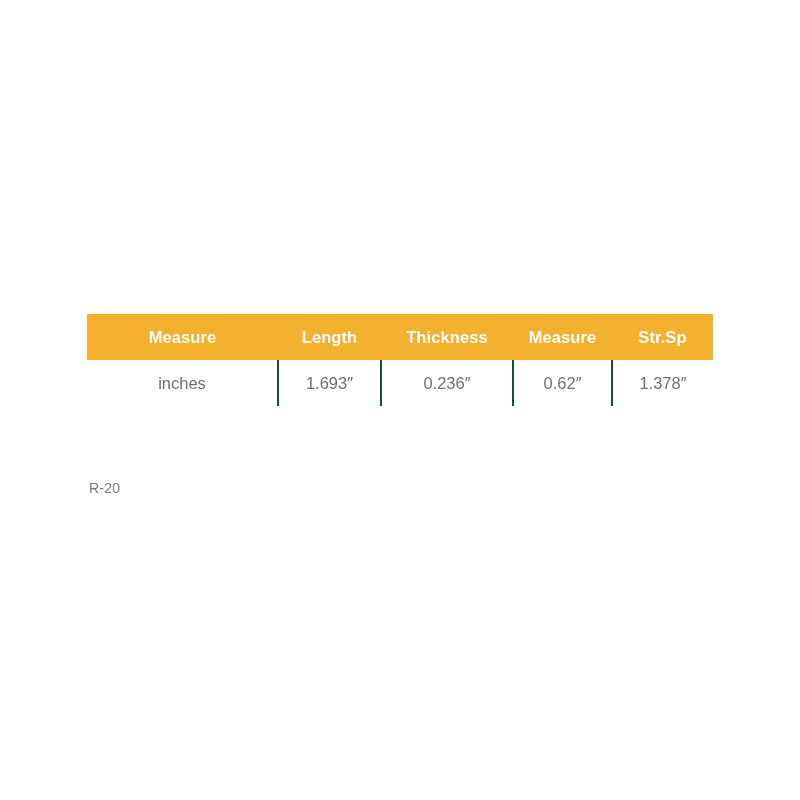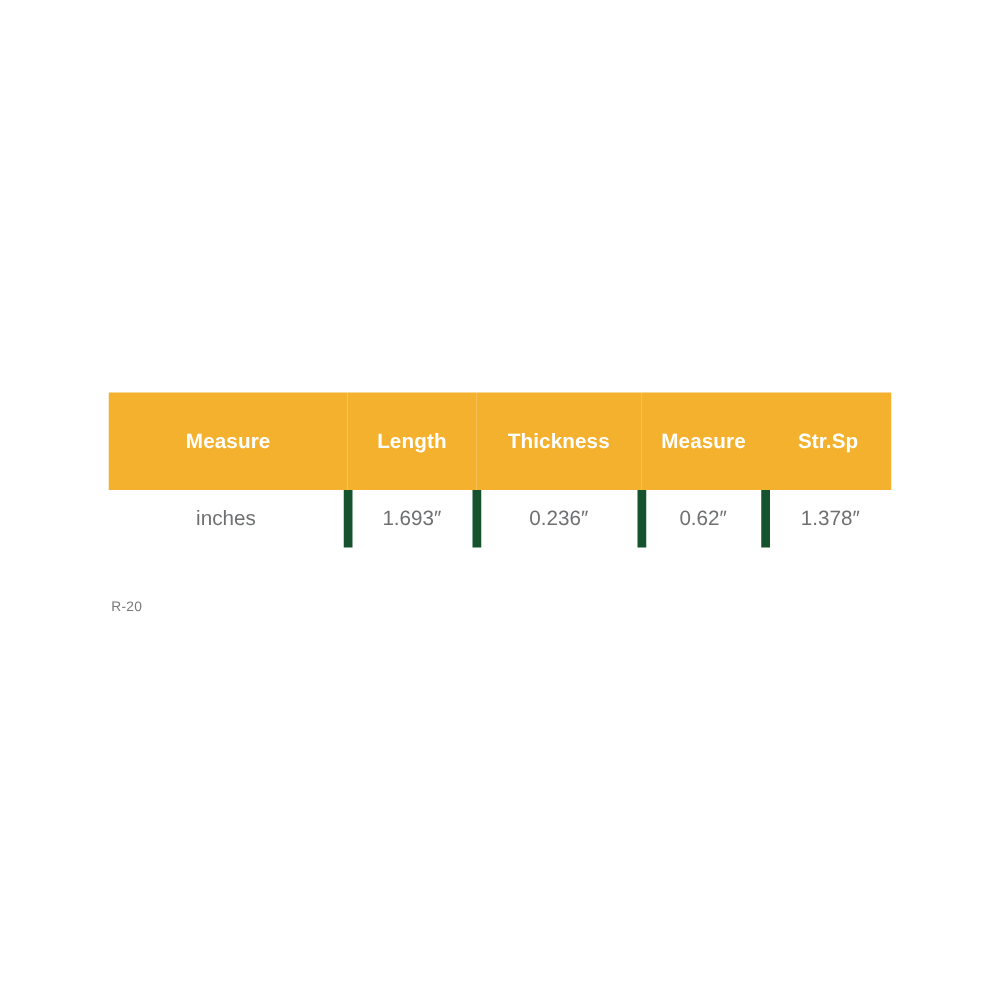--- a/index.html
+++ b/index.html
@@ -36,54 +36,54 @@
   col.c-height    { width: 99px; }
   col.c-strsp     { width: 101px; }
 
   thead th {
     background: #F3B12D;
     color: #ffffff;
     font-size: 16.5px;
     font-weight: 600;
     letter-spacing: 0.1px;
     text-align: center;
-    padding: 16px;
+    padding: 0;
     height: 46px;
     vertical-align: middle;
     border: none;
   }
   thead th.measure-head {
     font-weight: 700;
   }
 
   tbody td {
     font-size: 16.5px;
     color: #6f7072;
     text-align: center;
     height: 46px;
     vertical-align: middle;
     padding: 0;
-    border-left: 7px solid #14532d;
+    border-left: 2px solid #14532d;
     border-right: none;
     border-top: none;
     border-bottom: none;
   }
   tbody td:first-child {
     border-left: none;
     text-align: center;
   }
 
   tbody tr.row-inches td { background: #ffffff; }
   tbody tr.row-mm td     { background: #f7f7f7; }
 
   #caption {
     position: absolute;
     left: 89px;
     top: 480px;
-    font-size: 11px;
+    font-size: 14px;
     color: #78797b;
     letter-spacing: 0.2px;
   }
 </style>
 </head>
 <body>
 
 <div id="spec-panel">
   <table class="spec-table">
     <colgroup>

